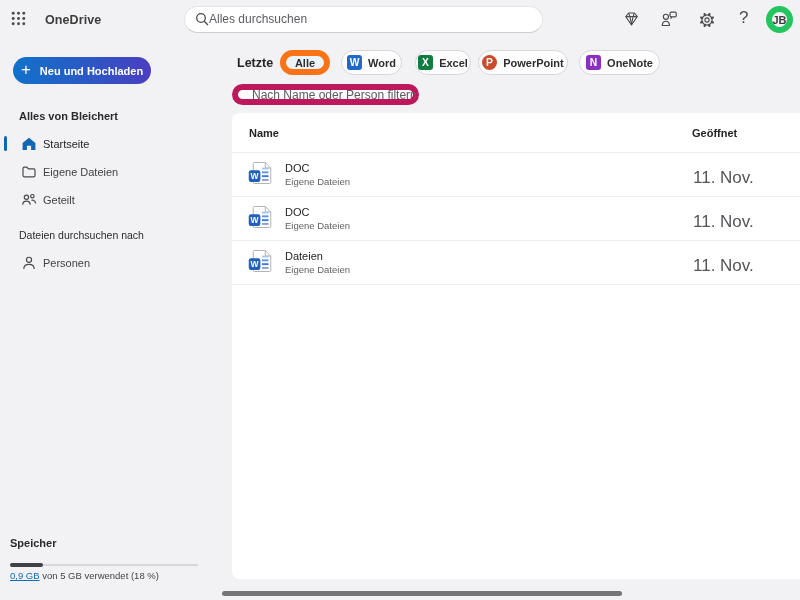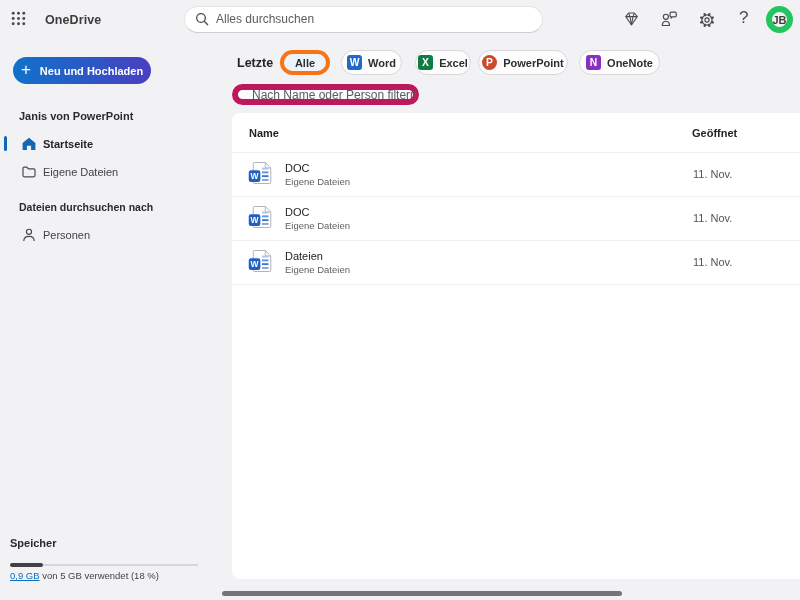--- a/index.html
+++ b/index.html
@@ -4,57 +4,57 @@
 <style>
 * { margin:0; padding:0; box-sizing:border-box; }
 html,body { width:800px; height:600px; overflow:hidden; }
 body { font-family:"Liberation Sans", sans-serif; background:#f2f1f4; position:relative; color:#242424; }
 .abs { position:absolute; }
 svg { display:block; }
 
 
 .onedrive-title { left:45px; top:12.5px; font-size:12.5px; font-weight:700; color:#3d3d3d; letter-spacing:0.1px;text-align:center; }
 .search { left:184px; top:5.5px; width:359px; height:27px; background:#fff; border:1px solid #e4e3e6; border-bottom-color:#cfcdd2; border-radius:14px; display:flex; align-items:center; padding-left:10px; }
-.search span { color:#5c5b60; font-size:12px; margin-left:7px; }
+.search span { color:#5c5b60; font-size:12px; margin-left:0; }
 .topicon { top:11px; }
 .avatar { left:766px; top:6px; width:27px; height:27px; border-radius:50%; border:6px solid #22c55e; display:flex; align-items:center; justify-content:center; font-size:11px; font-weight:700; color:#3d3d3d; background:#fff0; }
 .qmark { left:739px; top:8px; font-size:17px; color:#4a4a4a; font-weight:400; }
 
 
 .newbtn { left:13px; top:57px; width:138px; height:27px; border-radius:14px; background:linear-gradient(90deg,#1172ca 0%,#2f55c4 60%,#4b3ec2 100%); color:#fff; display:flex; align-items:center; justify-content:center; font-size:11px; font-weight:700; }
 .newbtn .plus { font-size:17px; font-weight:400; margin-right:9px; margin-top:-2px; }
 .username { left:19px; top:110px; font-size:11px; font-weight:700; color:#2b2b2b; }
 .nav { left:0; top:130px; width:232px; }
 .navitem { position:relative; height:28px; display:flex; align-items:center; padding-left:21px; font-size:11px; color:#424242; }
 .navitem .ico { width:16px; height:16px; margin-right:6px; flex:0 0 16px; }
-.navitem.sel { font-weight:700; color:#242424; }
+.navitem.sel { font-weight:400; color:#242424; }
 .selbar { left:4px; top:136px; width:3px; height:15px; border-radius:2px; background:#1267b4; }
-.navhdr { margin-top:7px; height:28px; display:flex; align-items:center; padding-left:19px; font-size:10.5px; font-weight:700; color:#2b2b2b; }
+.navhdr { margin-top:7px; height:28px; display:flex; align-items:center; padding-left:19px; font-size:10.5px; font-weight:400; color:#2b2b2b; }
 .storage-title { left:10px; top:537px; font-size:11px; font-weight:700; color:#2b2b2b; }
 .bar-track { left:10px; top:564px; width:188px; height:1.5px; background:#d8d6da; }
 .bar-fill { left:10px; top:563px; width:33px; height:3.5px; border-radius:2px; background:#414046; }
 .storage-text { left:10px; top:570px; font-size:9.5px; color:#444348; }
 .storage-text a { color:#0f6cbd; text-decoration:underline; }
 
 
 .letzte { left:237px; top:55.5px; font-size:12.5px; font-weight:700; color:#242424; }
 .pill { top:50px; height:25px; border-radius:13px; background:#fdfdfe; border:1px solid #d8d6da; display:flex; align-items:center; justify-content:center; font-size:11px; font-weight:600; color:#2e2e2e; gap:6px; }
-.pill.alle { left:280px; width:50px; border:4px solid #f97316; background:#edf3fa; }
+.pill.alle { left:280px; width:50px; border:6px solid #f97316; background:#edf3fa; }
 .pill.word { left:341px; width:61px; }
 .pill.excel { left:415px; width:56px; }
 .pill.ppt { left:478px; width:90px; }
 .pill.onenote { left:579px; width:81px; }
 .filterbox { left:232px; top:84px; width:187px; height:21px; border:6px solid #be185d; border-radius:11px; background:#fbfbfc; display:flex; align-items:center; padding-left:14px; font-size:12px; color:#5c5b60; white-space:nowrap; }
 .card { left:232px; top:113px; width:568px; height:466px; background:#fff; border-radius:8px 0 0 8px; }
 .colhdr { position:absolute; top:0; height:40px; display:flex; align-items:center; font-size:11px; font-weight:700; color:#242424; }
 .row { position:absolute; left:0; width:568px; height:44px; border-top:1px solid #efeeef; }
 .row .ficon { position:absolute; left:16px; top:9px; }
 .row .tit { position:absolute; left:53px; top:9px; font-size:11px; color:#242424; }
 .row .sub { position:absolute; left:53px; top:23px; font-size:9.5px; color:#605e63; }
-.row .date { position:absolute; left:461px; top:15px; font-size:11px; color:#555458; }
+.row .date { position:absolute; left:461px; top:15px; font-size:17px; color:#555458; }
 
 
 .hthumb { left:222px; top:591px; width:400px; height:5px; border-radius:2.5px; background:#757479; }
 </style>
 </head>
 <body>
 
 <svg class="abs" style="left:11px; top:11px;" width="15" height="15" viewBox="0 0 15 15">
  <g fill="#4a4a4a">
   <circle cx="2.2" cy="2.2" r="1.45"></circle>
@@ -99,34 +99,43 @@
       <line x1="12.45" y1="4.09" x2="13.10" y2="2.52"></line>
       <line x1="15.91" y1="7.55" x2="17.48" y2="6.90"></line>
     </g>
   <circle cx="10" cy="10" r="6.4" stroke-width="1.5"></circle>
   <circle cx="10" cy="10" r="2.6" stroke-width="1.4"></circle>
 </svg>
 <div class="abs qmark">?</div>
 <div class="abs avatar">JB</div>
 
 <div class="abs newbtn"><span class="plus">+</span>Neu und Hochladen</div>
-<div class="abs username">Janis von PowerPoint</div>
+<div class="abs username">Alles von Bleichert</div>
 <div class="abs selbar"></div>
 <div class="abs nav">
   <div class="navitem sel">
     <svg class="ico" viewBox="0 0 20 20">
         <path d="M10 2.2 L18 8.8 V17.5 H12.6 V12.2 H7.4 V17.5 H2 V8.8 Z" fill="#1267b4"></path>
       </svg>
     Startseite
   </div>
   <div class="navitem">
     <svg class="ico" viewBox="0 0 20 20" fill="none" stroke="#4a4a4a" stroke-width="1.5">
         <path d="M2.5 5.5 Q2.5 4 4 4 H7.2 L9.5 6.2 H16 Q17.5 6.2 17.5 7.7 V14.5 Q17.5 16 16 16 H4 Q2.5 16 2.5 14.5 Z"></path>
       </svg>
     Eigene Dateien
+  </div>
+  <div class="navitem">
+    <svg class="ico" viewBox="0 0 20 20" fill="none" stroke="#4a4a4a" stroke-width="1.5">
+        <circle cx="6.8" cy="6.6" r="2.7"></circle>
+        <path d="M2.2 16 C2.2 13.2 4.2 11.5 6.8 11.5 C9.4 11.5 11.4 13.2 11.4 16"></path>
+        <circle cx="14.2" cy="5.2" r="2.1"></circle>
+        <path d="M13 10.3 C16 9.7 18.2 11.7 18.2 14.4"></path>
+      </svg>
+    Geteilt
   </div>
   <div class="navhdr">Dateien durchsuchen nach</div>
   <div class="navitem">
     <svg class="ico" viewBox="0 0 20 20" fill="none" stroke="#4a4a4a" stroke-width="1.5">
         <circle cx="10" cy="6" r="3.2"></circle>
         <path d="M3.5 17.5 C3.5 13.8 6.5 11.8 10 11.8 C13.5 11.8 16.5 13.8 16.5 17.5"></path>
       </svg>
     Personen
   </div>
 </div>

